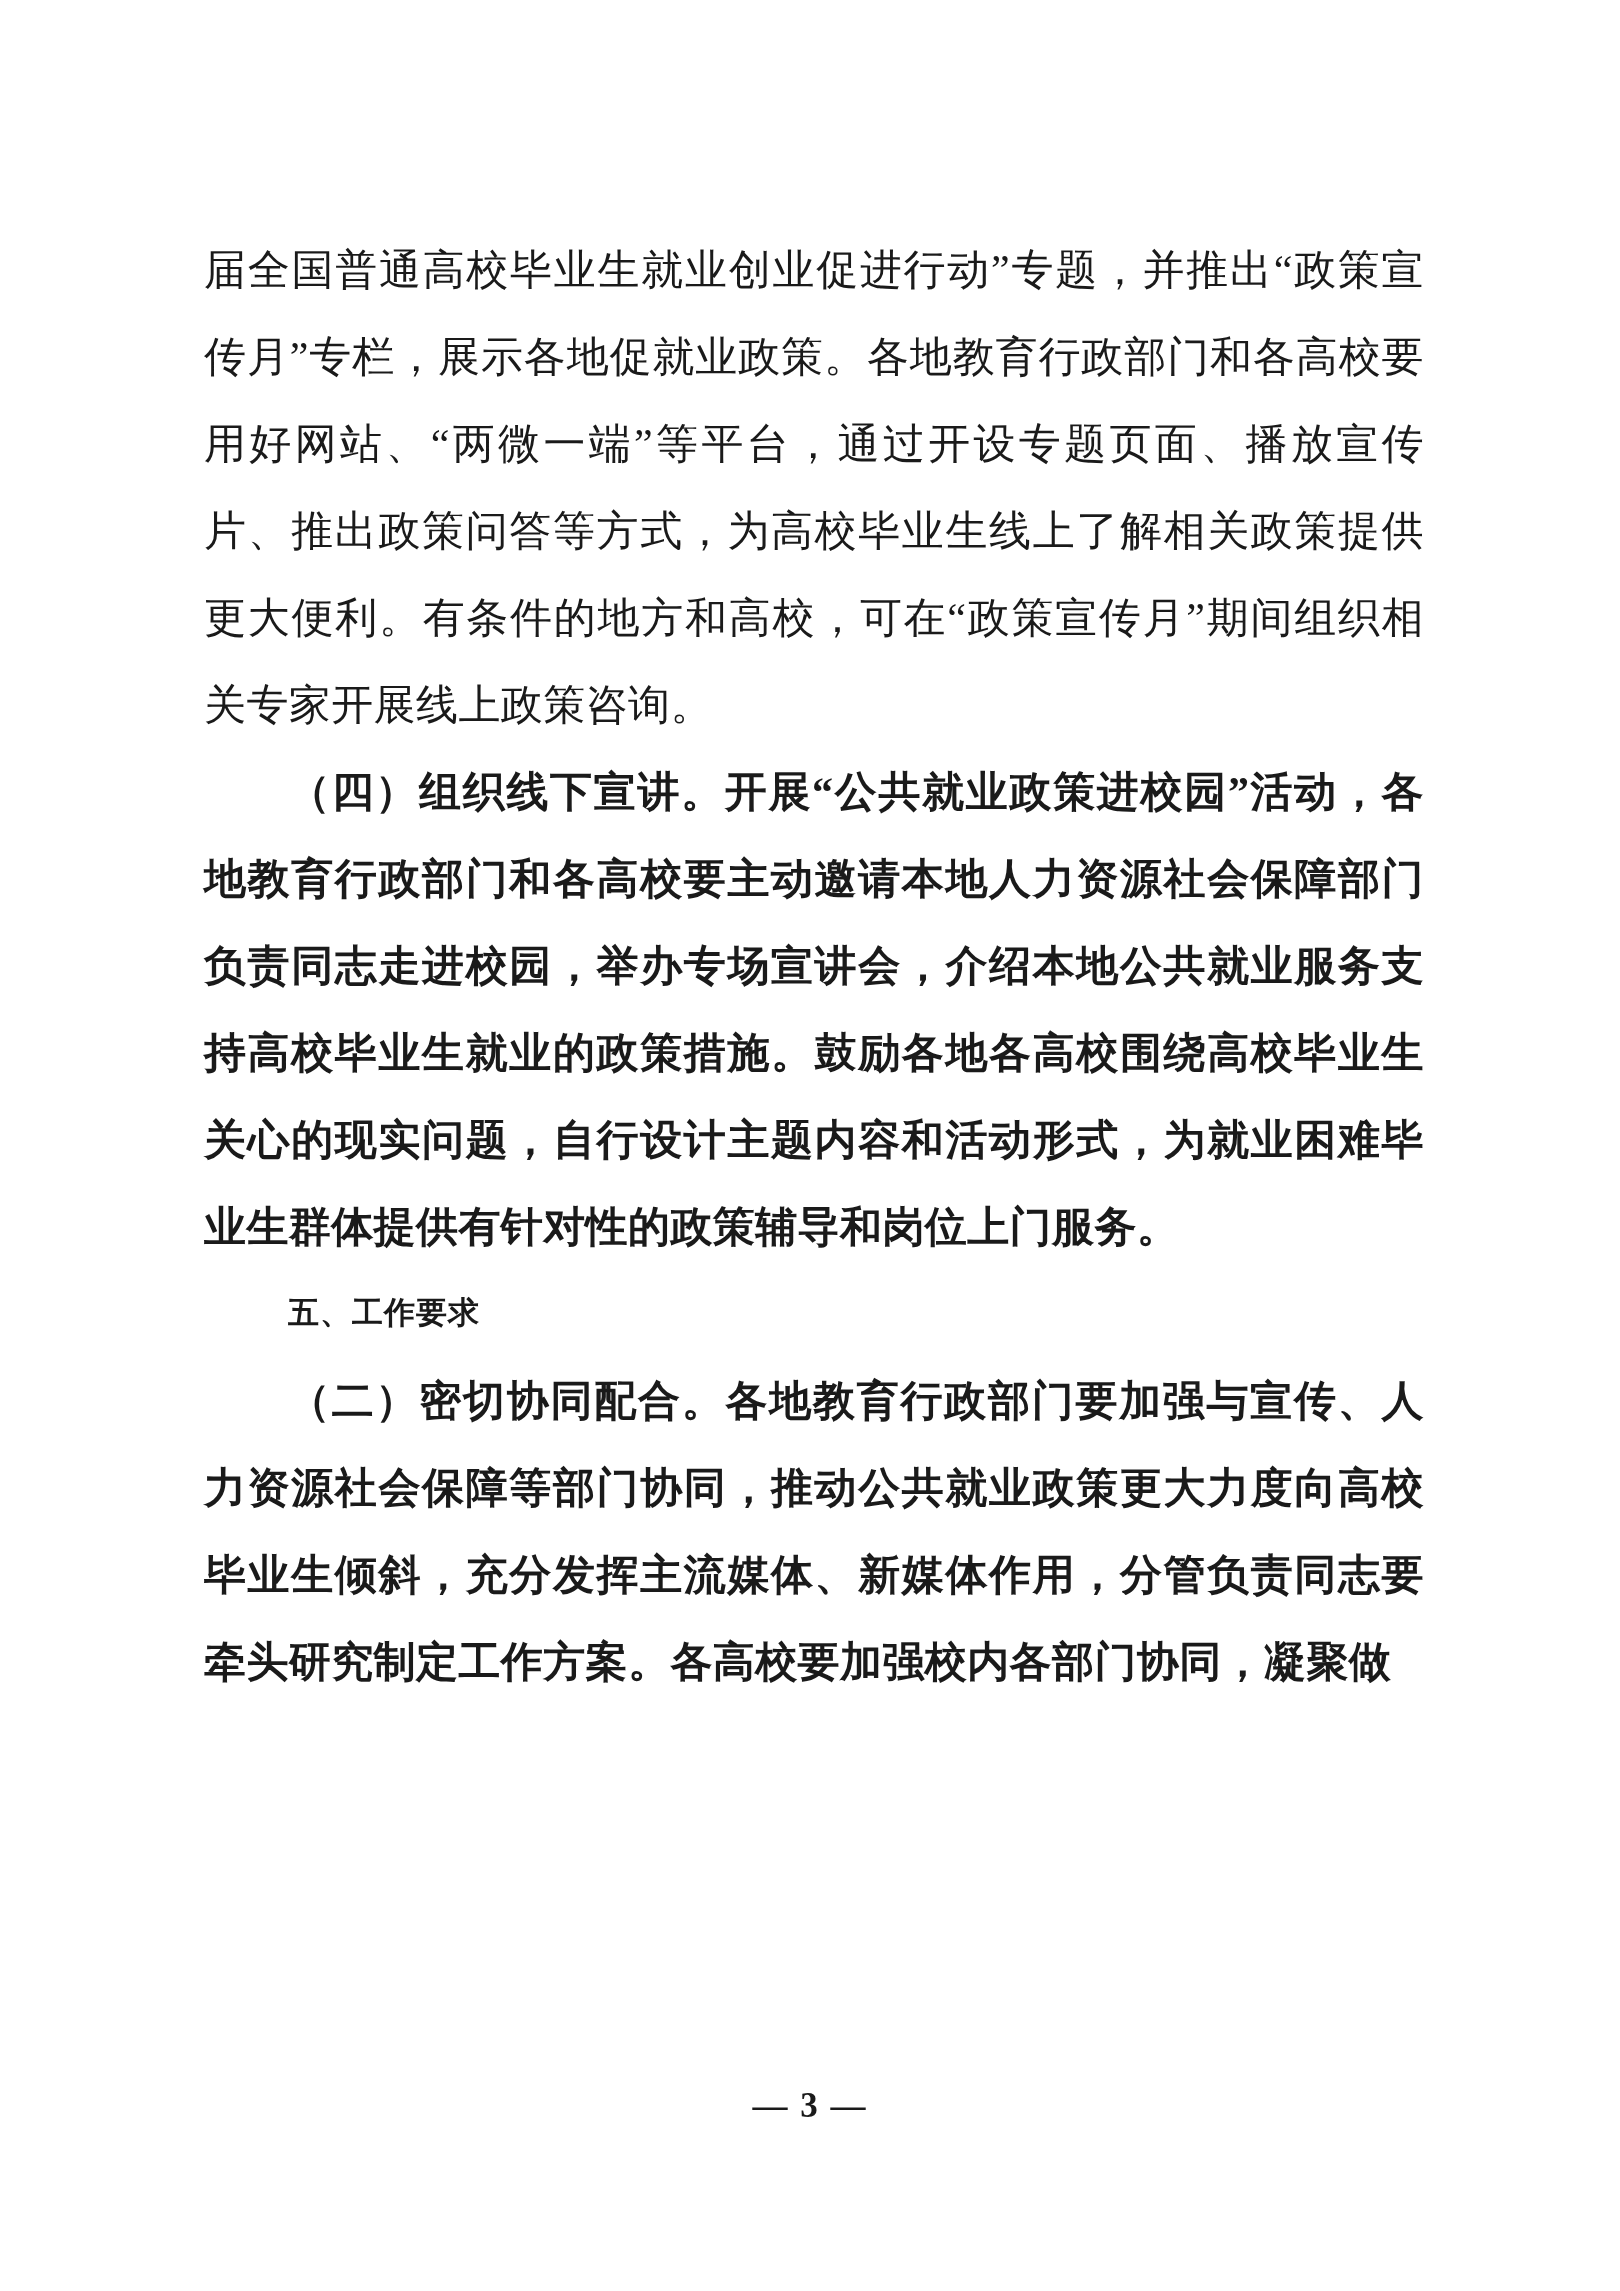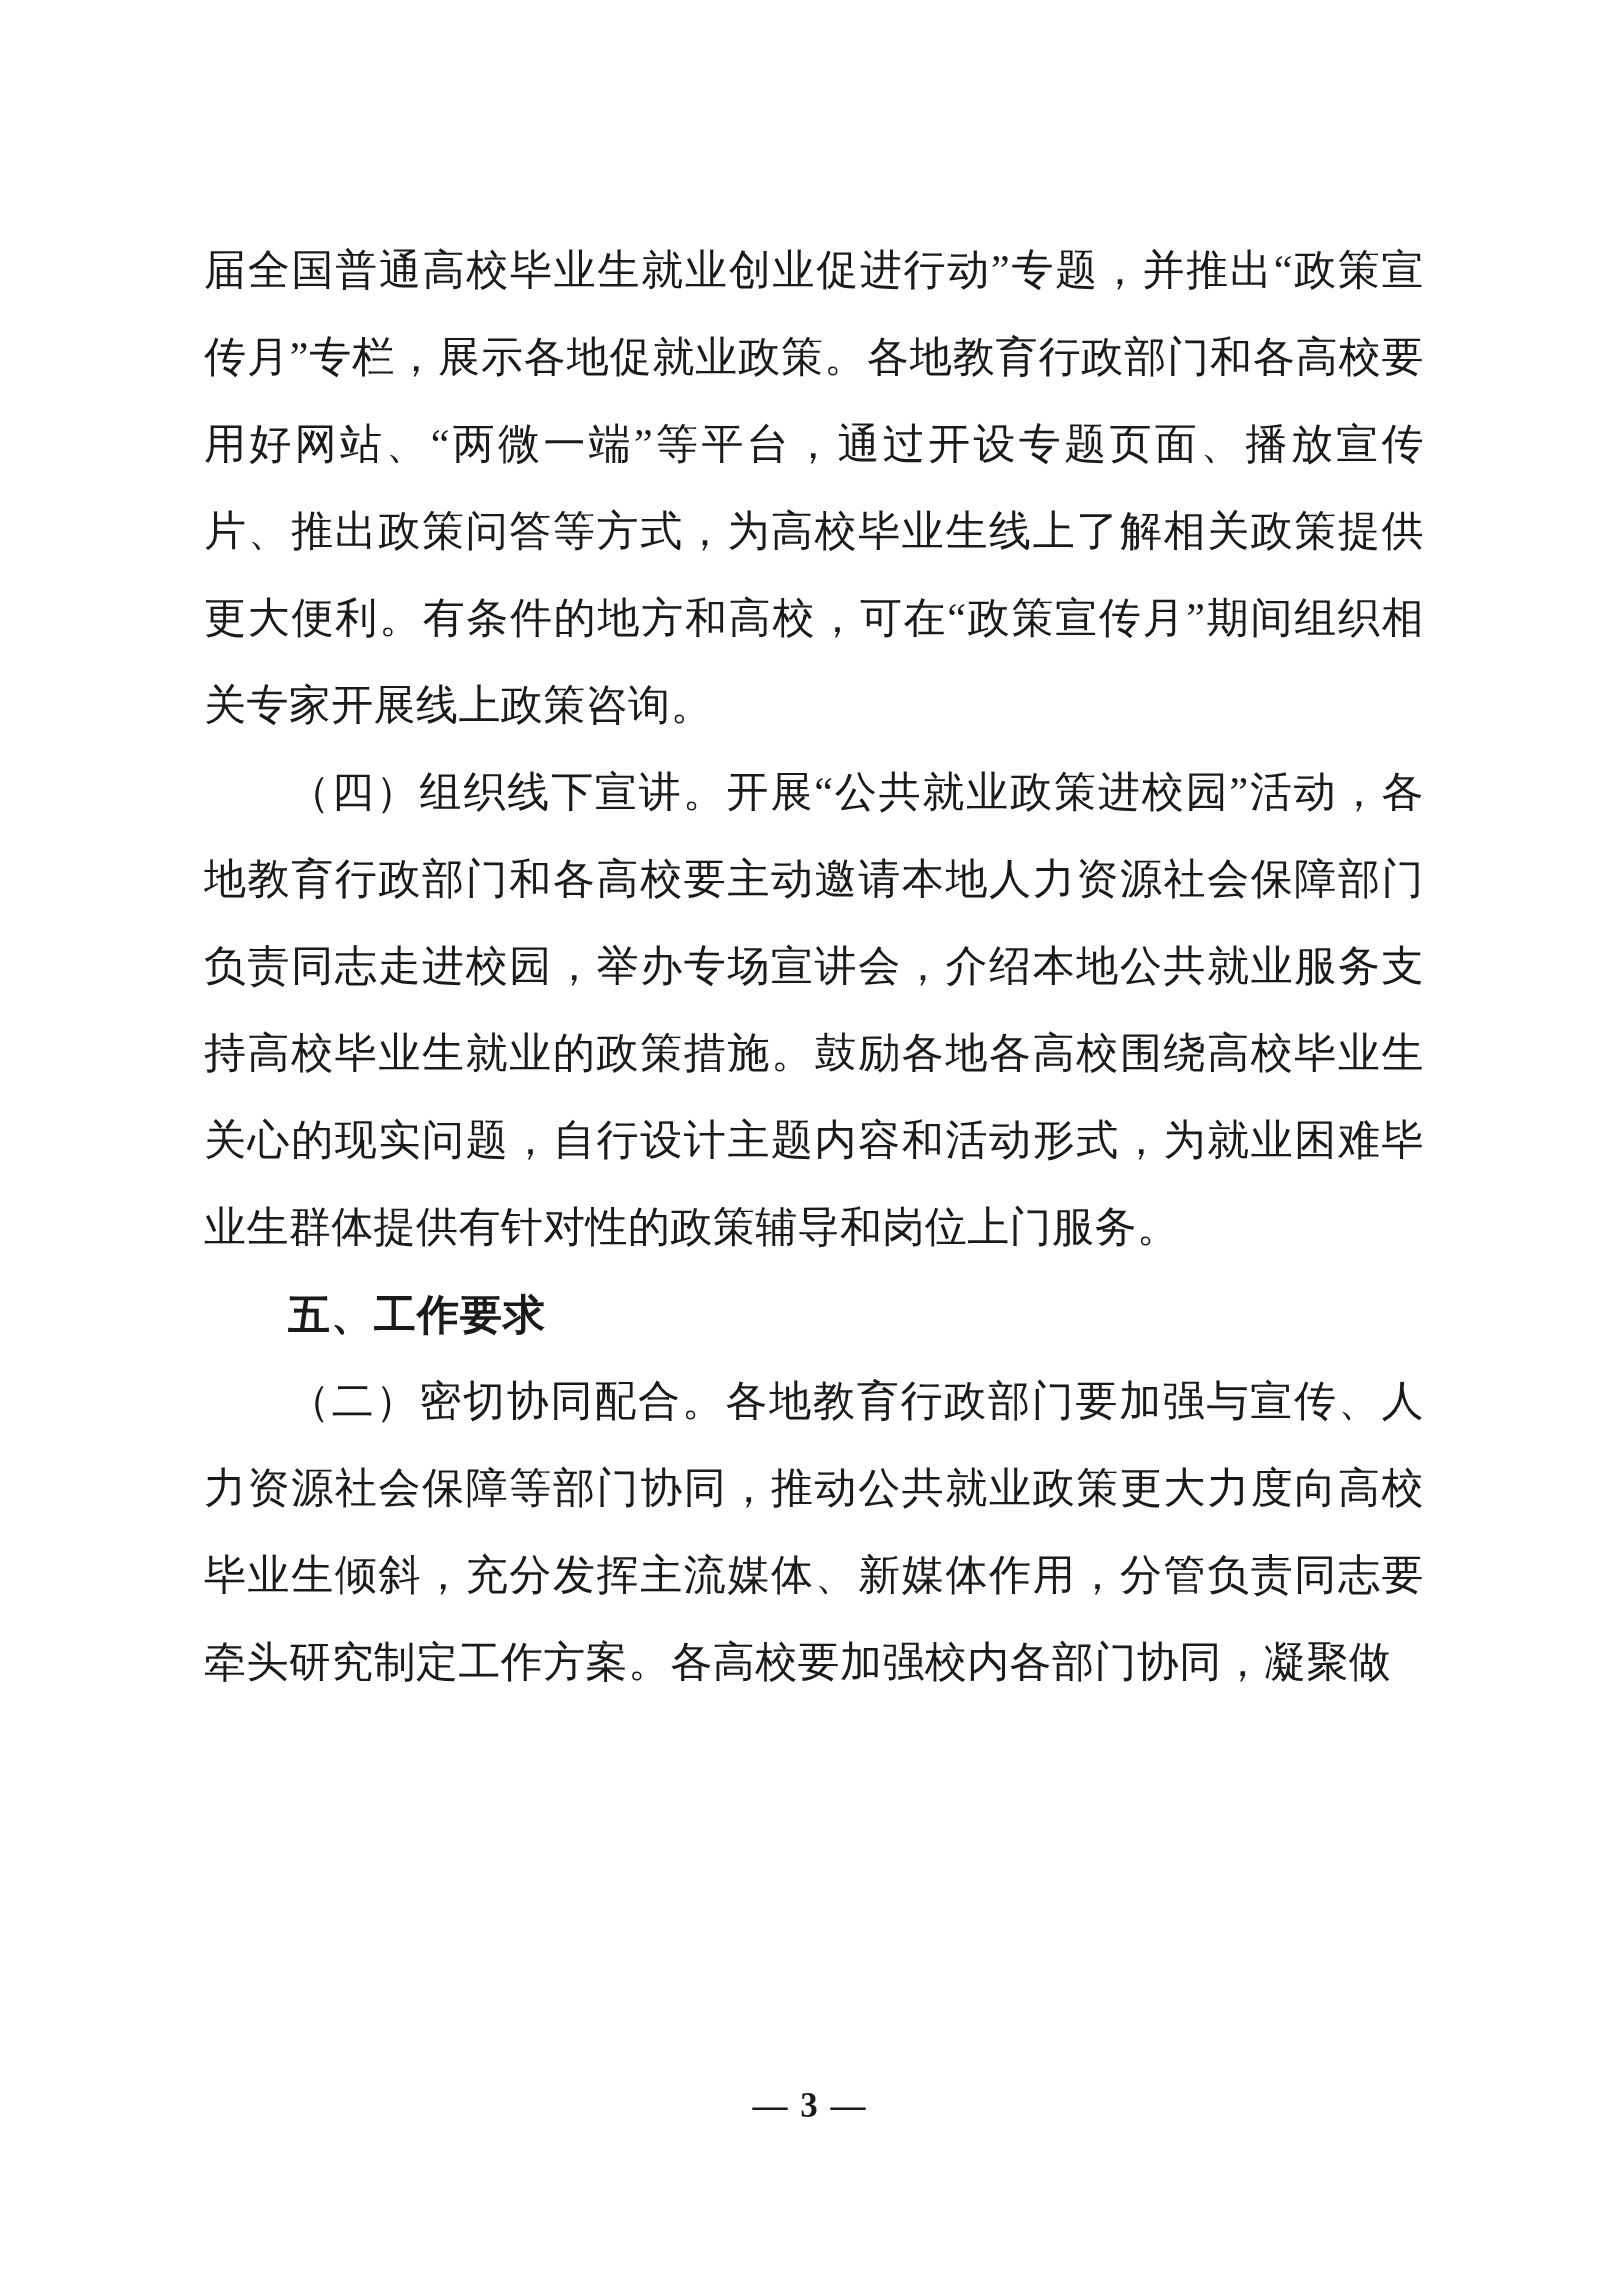--- a/index.html
+++ b/index.html
@@ -27,29 +27,30 @@
     margin: 0;
     font-size: 42px;
     line-height: 87px;
     text-align: justify;
     text-justify: inter-ideograph;
     letter-spacing: 0.4px;
     font-family: "Liberation Serif", "DejaVu Serif", serif;
   }
   p.indent {
     text-indent: 84px;
+    font-weight: bold;
   }
   h2.section-heading {
     margin: 0;
-    font-size: 42px;
+    font-size: 31px;
     line-height: 87px;
     font-weight: bold;
     text-indent: 84px;
     letter-spacing: 1px;
-    font-family: Liberation Sans, sans-serif;
+    font-family: Liberation Mono, monospace;
   }
   .footer {
     position: absolute;
     left: 0;
     top: 2086px;
     width: 1620px;
     text-align: center;
     font-size: 35px;
     font-family: "Liberation Serif", "DejaVu Serif", serif;
     letter-spacing: 2px;

